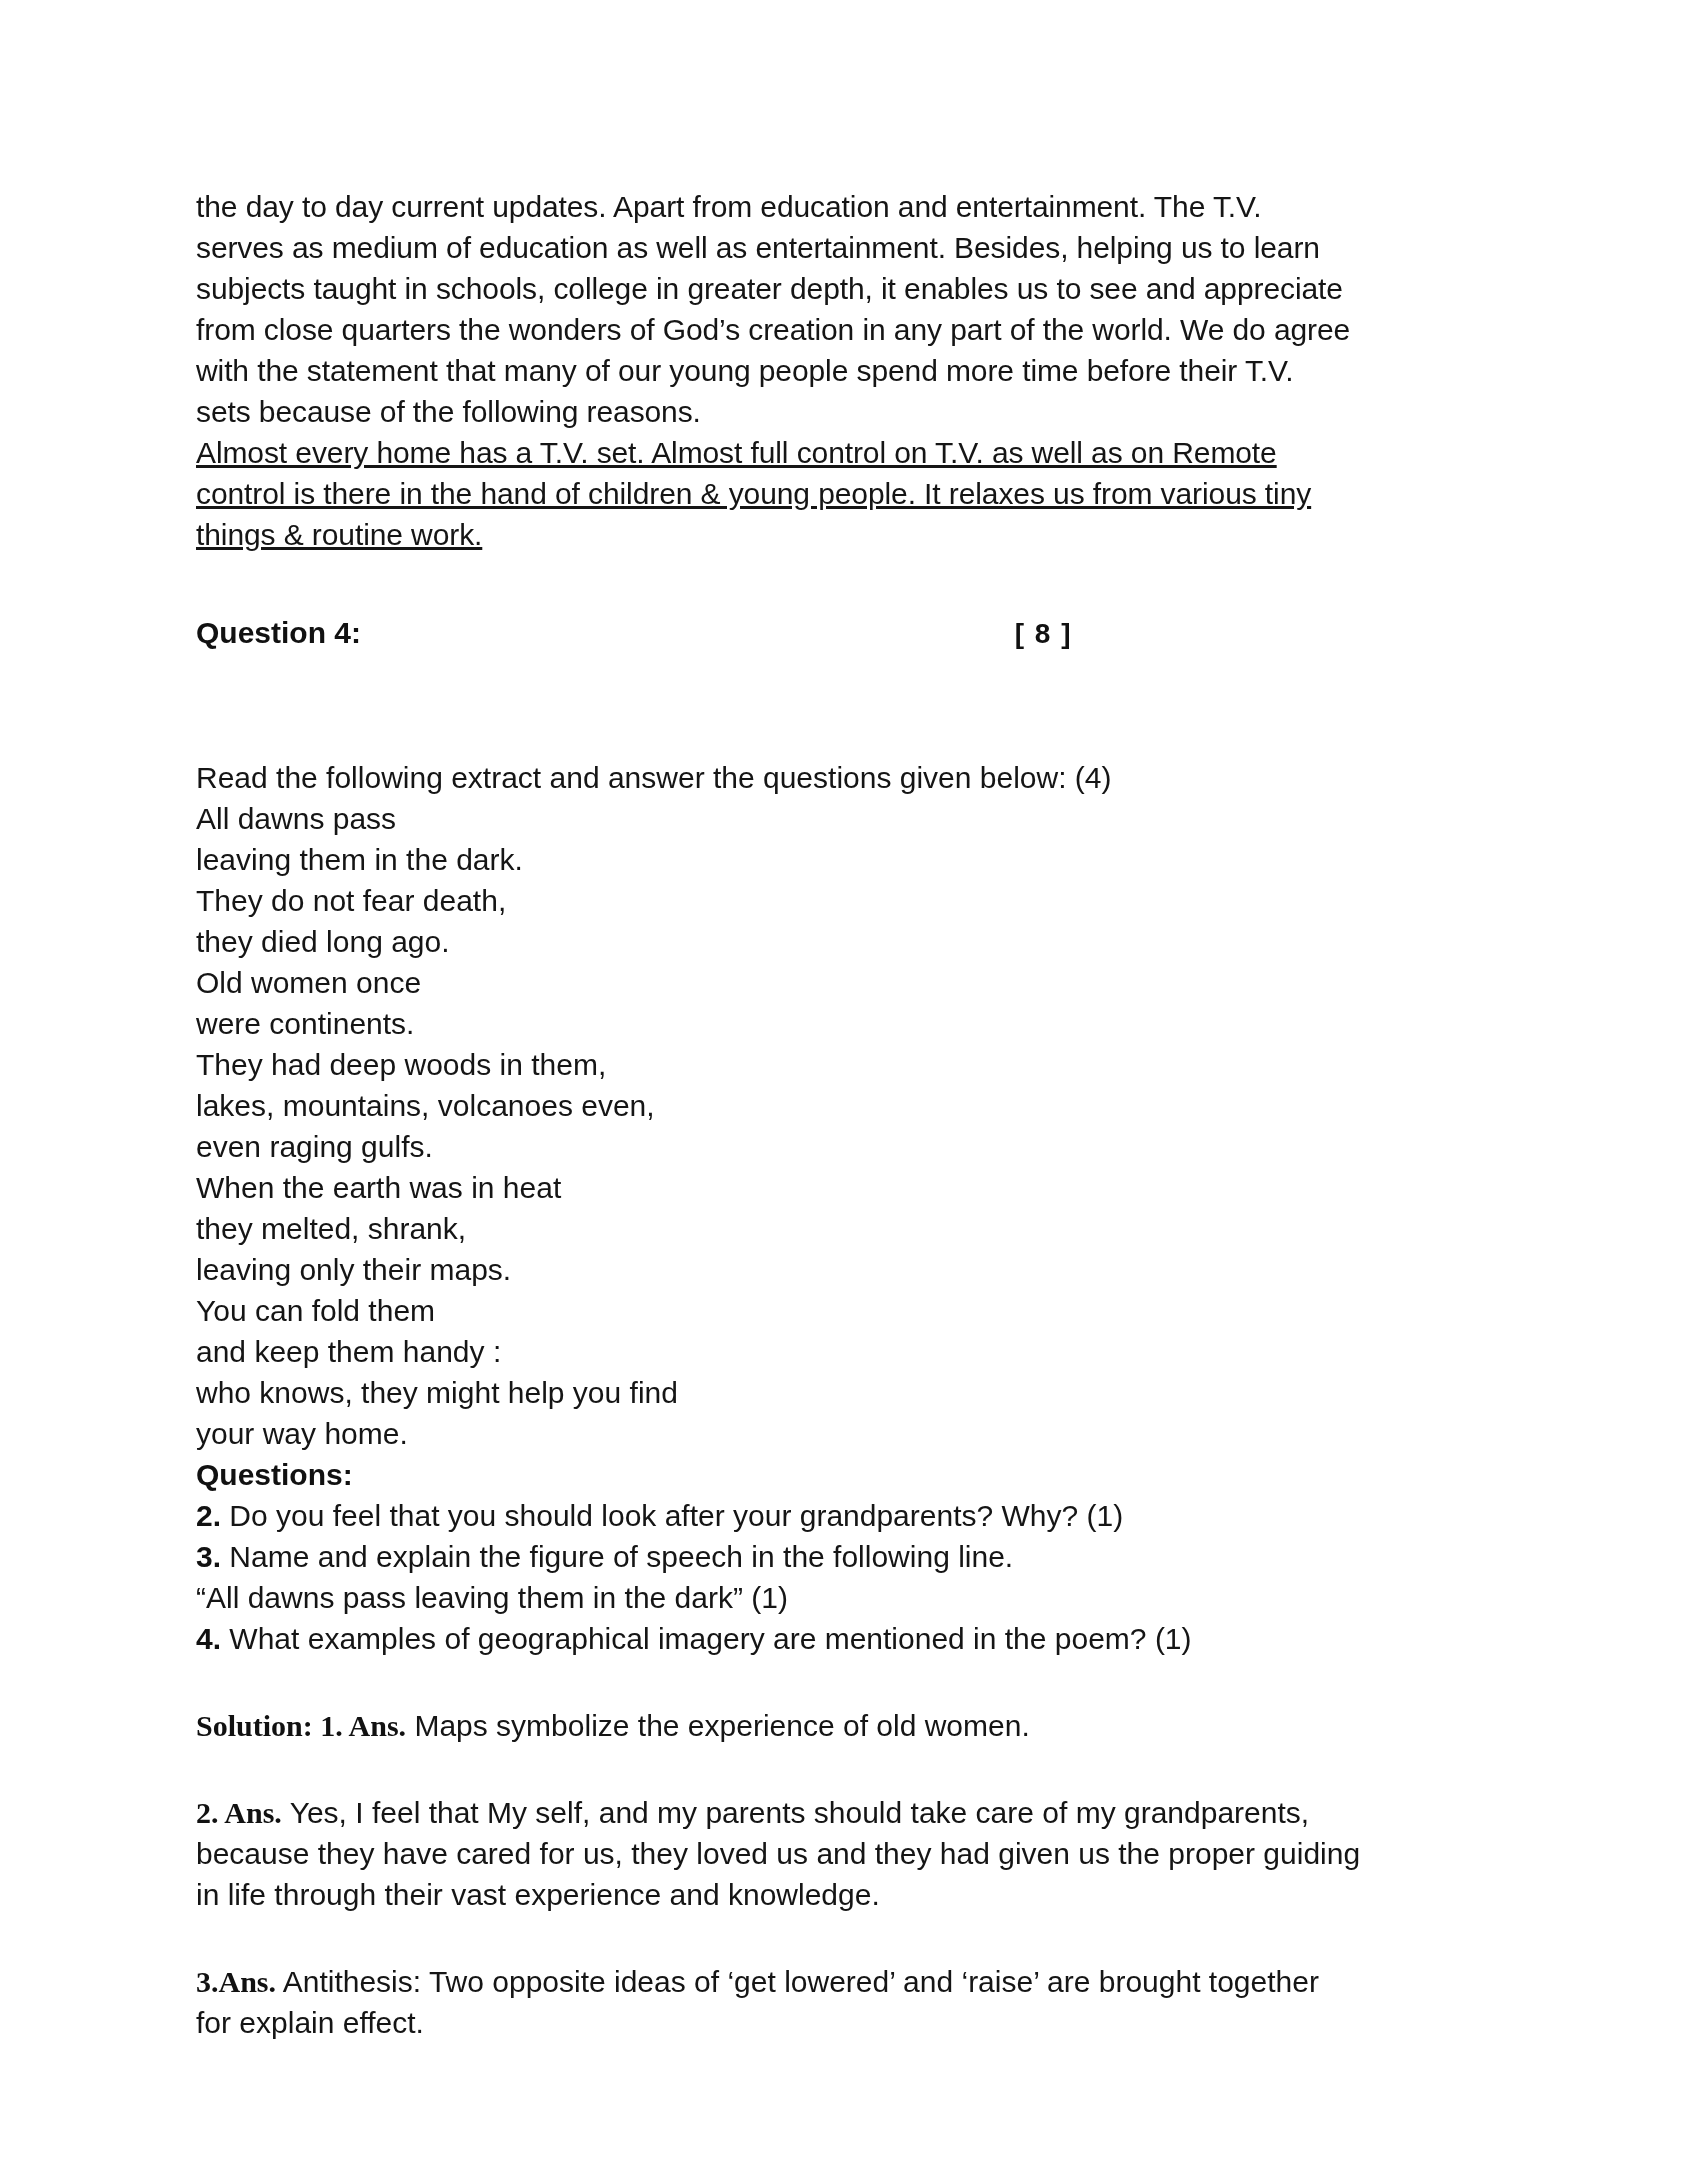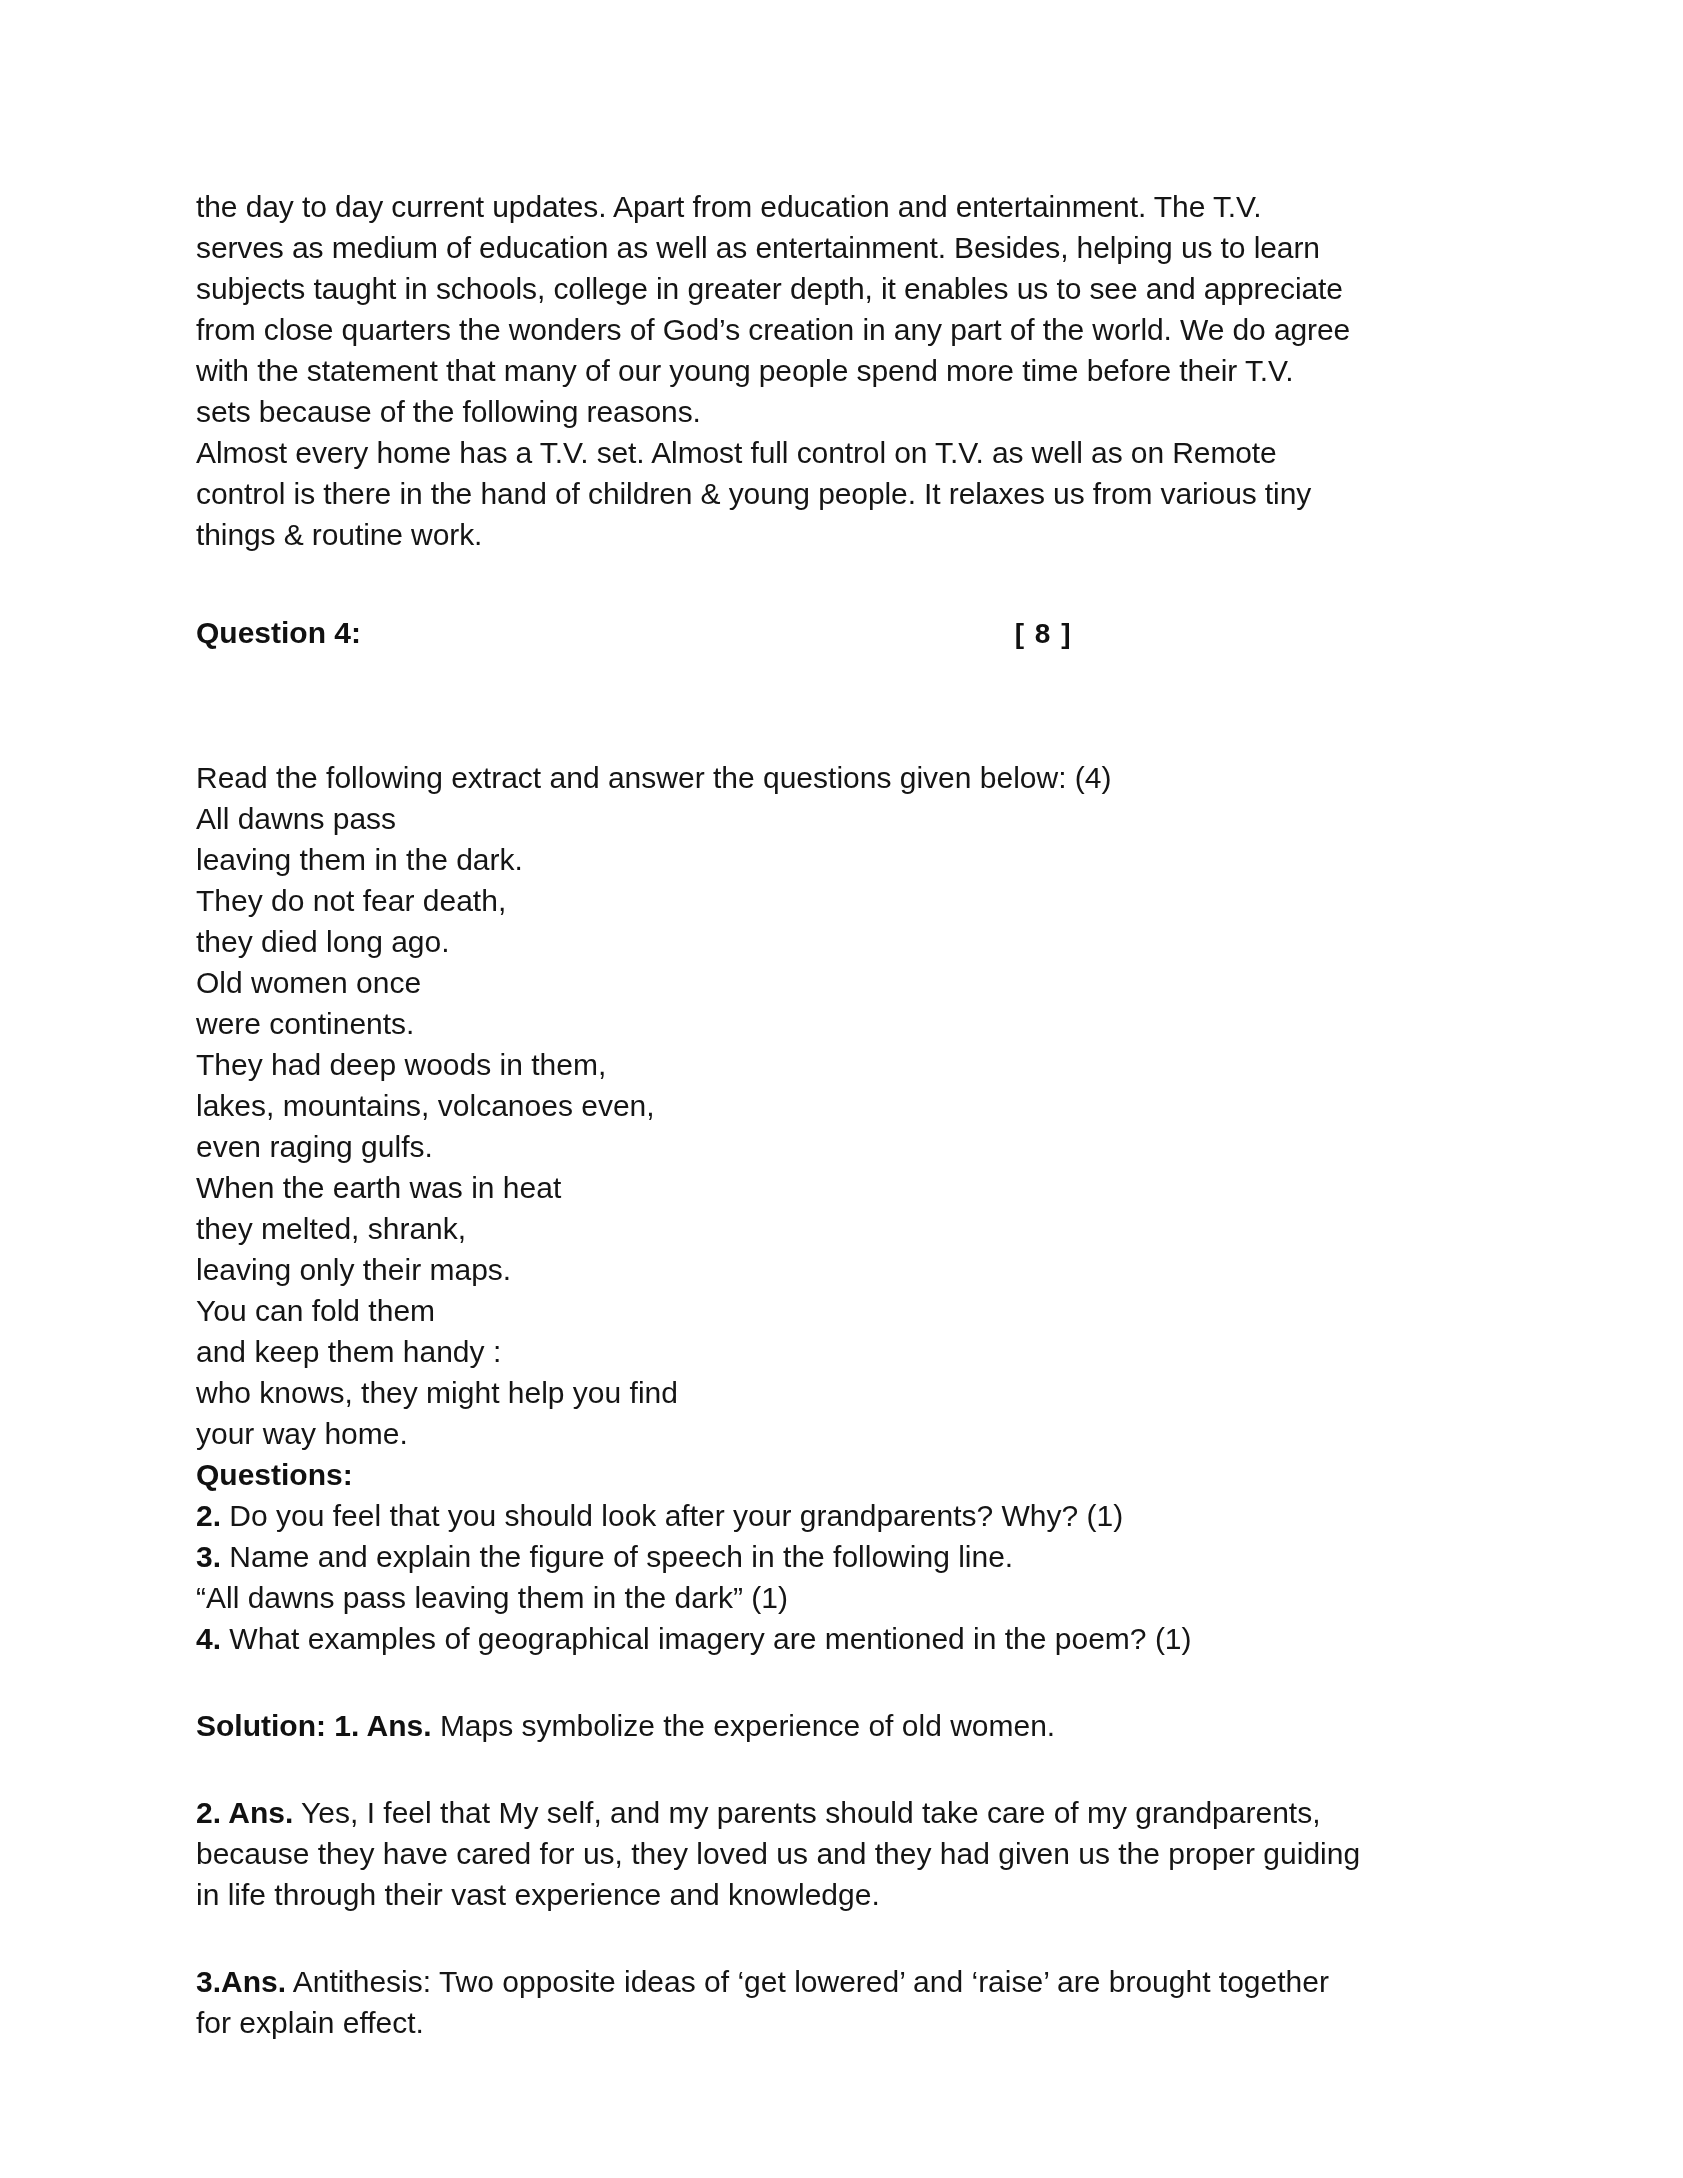--- a/index.html
+++ b/index.html
@@ -31,20 +31,21 @@
   .para {
     font-size: 30px;
     line-height: 41px;
     letter-spacing: -0.1px;
     color: #151515;
     margin: 0;
     text-align: left;
   }
   .para + .para {
     margin-top: 0;
+    text-decoration: underline;
   }
   .gap-lg { height: 57px; }
   .gap-md { height: 46px; }
 
   .qhead-row {
     display: flex;
     align-items: baseline;
     width: 876px;
     gap: 12px;
   }
@@ -93,20 +94,21 @@
   }
   .ans-para {
     font-size: 30px;
     line-height: 41px;
     color: #151515;
     margin: 0;
   }
   .ans-para .lbl {
     font-weight: bold;
     color: #111111;
+    font-family: Liberation Serif, serif;
   }
 </style>
 </head>
 <body>
 
 <div class="page">
   <div class="content">
 
     <div class="para">
       <div>the day to day current updates. Apart from education and entertainment. The T.V.</div>

